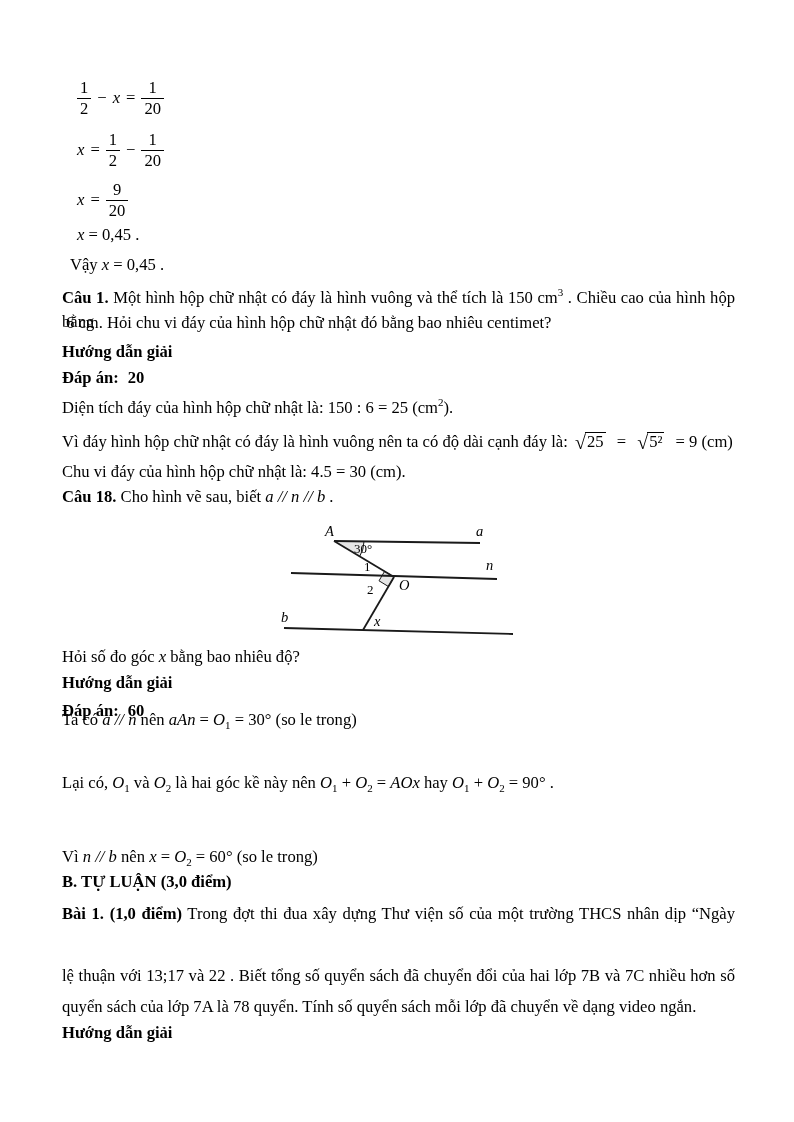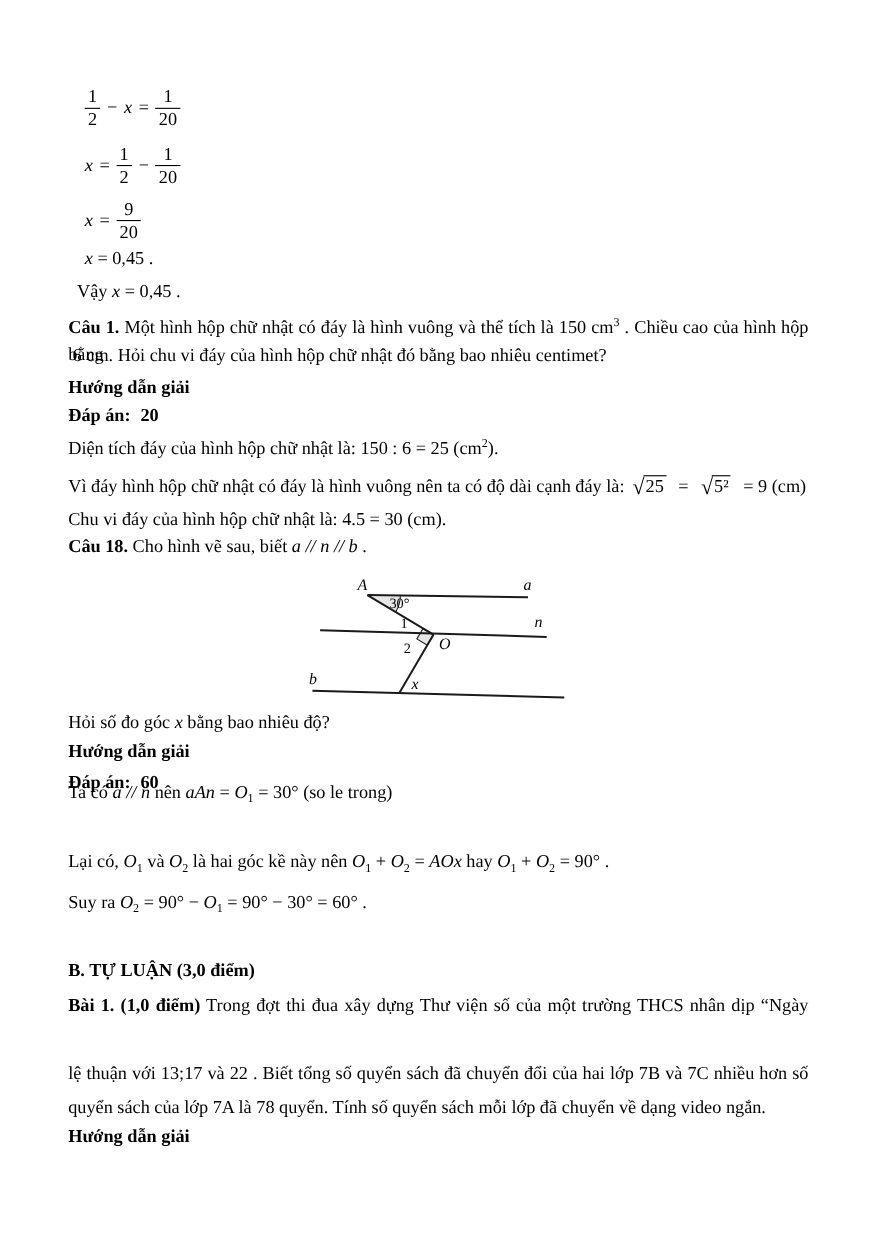--- a/index.html
+++ b/index.html
@@ -114,21 +114,21 @@
       <text x="99" y="80" class="fnum">2</text>
       <text x="86" y="39" class="fnum">30°</text>
     </svg>
   </div>
 
   <div class="line" style="top:645px"><span>Hỏi số đo góc </span><span class="it">x</span><span> bằng bao nhiêu độ?</span></div>
   <div class="line" style="top:671px"><span class="bd">Hướng dẫn giải</span></div>
   <div class="line" style="top:699px"><span class="bd">Đáp án:</span><span class="bd gap">60</span></div>
   <div class="line" style="top:708px"><span>Ta có </span><span class="it">a // n</span><span> nên </span><span class="it">aAn</span><span> = </span><span class="it">O</span><sub>1</sub><span> = 30° (so le trong)</span></div>
   <div class="line" style="top:771px"><span>Lại có, </span><span class="it">O</span><sub>1</sub><span> và </span><span class="it">O</span><sub>2</sub><span> là hai góc kề này nên </span><span class="it">O</span><sub>1</sub><span> + </span><span class="it">O</span><sub>2</sub><span> = </span><span class="it">AOx</span><span> hay </span><span class="it">O</span><sub>1</sub><span> + </span><span class="it">O</span><sub>2</sub><span> = 90° .</span></div>
-  <div class="line" style="top:808px"><span>Suy ra </span><span class="it">O</span><sub>2</sub><span> = 90° − </span><span class="it">O</span><sub>1</sub><span> = 90° − 30° = 60° .</span></div>
+  <div class="line" style="top:845px"><span>Vì </span><span class="it">n // b</span><span> nên </span><span class="it">x</span><span> = </span><span class="it">O</span><sub>2</sub><span> = 60° (so le trong)</span></div>
 
   <div class="line" style="top:870px"><span class="bd">B. TỰ LUẬN </span><span class="bdit">(3,0 điểm)</span></div>
 
   <div class="line just" style="top:902px"><span class="bd">Bài 1. </span><span class="bdit">(1,0 điểm)</span><span> Trong đợt thi đua xây dựng Thư viện số của một trường THCS nhân dịp “Ngày</span></div>
   <div class="line just" style="top:964px"><span>lệ thuận với 13;17 và 22 . Biết tổng số quyển sách đã chuyển đổi của hai lớp 7B và 7C nhiều hơn số</span></div>
   <div class="line" style="top:995px"><span>quyển sách của lớp 7A là 78 quyển. Tính số quyển sách mỗi lớp đã chuyển về dạng video ngắn.</span></div>
   <div class="line" style="top:1021px"><span class="bd">Hướng dẫn giải</span></div>
 
 </div>
 

